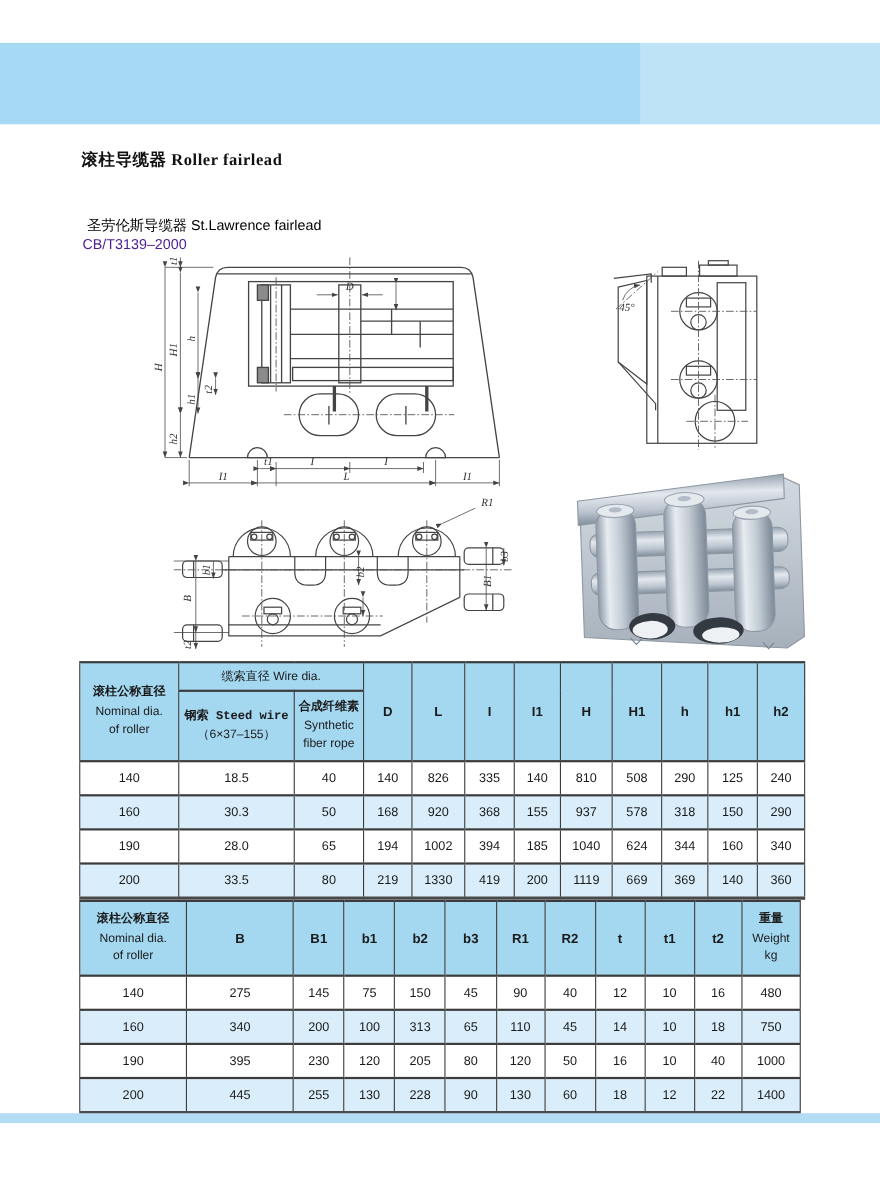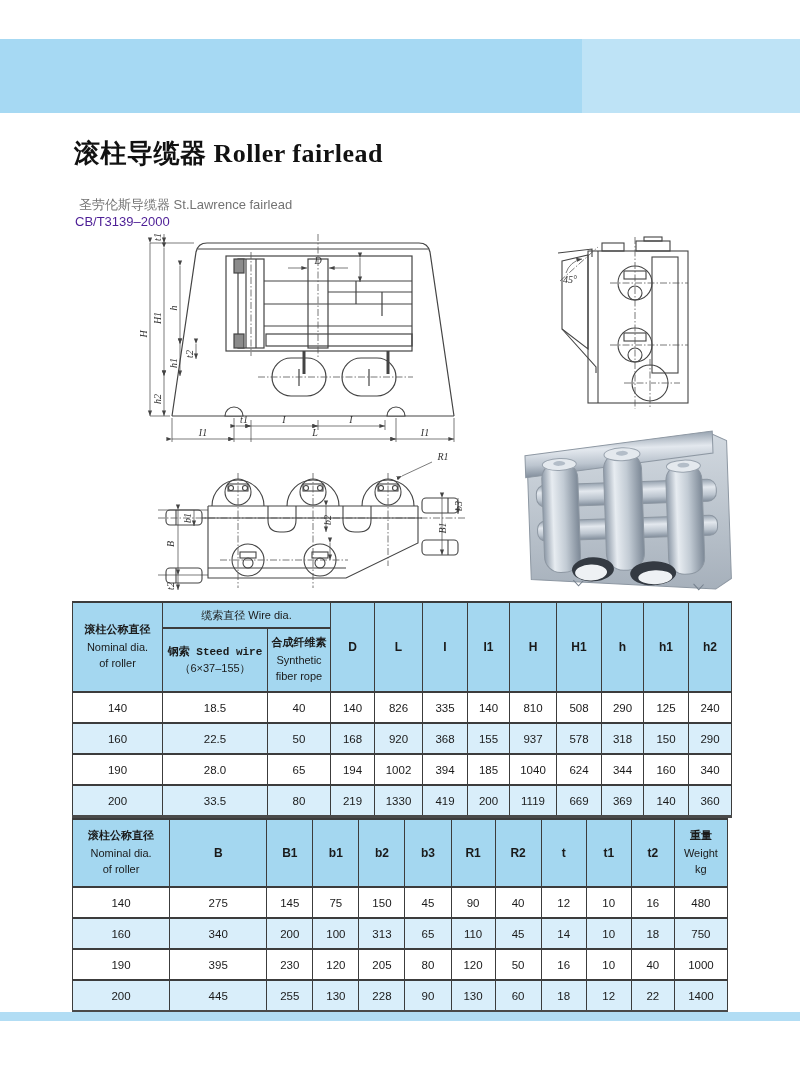--- a/index.html
+++ b/index.html
@@ -4,22 +4,22 @@
 <style>
   html,body { margin:0; padding:0; background:#ffffff; }
   .page { position:relative; width:800px; height:1083px; background:#ffffff;
           font-family:"Liberation Sans", sans-serif; overflow:hidden; }
 
   .band-top { position:absolute; left:0; top:39px; width:800px; height:74px; background:#a6d9f3; }
   .band-top-light { position:absolute; left:582px; top:39px; width:218px; height:74px; background:rgba(255,255,255,0.28); }
   .band-bottom { position:absolute; left:0; top:1012px; width:800px; height:9px; background:#b2ddf4; }
 
   .title { position:absolute; left:74px; top:136px; font-family:"Liberation Serif", serif;
-           font-weight:bold; font-size:26px; color:#111; letter-spacing:0.5px; }
-  .subtitle { position:absolute; left:79px; top:196px; font-size:13px; color:#737373; }
+           font-weight:bold; font-size:15px; color:#111; letter-spacing:0.5px; }
+  .subtitle { position:absolute; left:79px; top:196px; font-size:13px; color:#000000; }
   .standard { position:absolute; left:75px; top:214px; font-size:13px; color:#4c1d95; }
 
   .drw { position:absolute; }
   .dimtext text { font-family:"Liberation Serif", serif; font-style:italic; font-size:10px;
                   fill:#333; text-anchor:middle; }
 
   table.tbl { position:absolute; left:72px; width:656px; border-collapse:collapse;
               table-layout:fixed; background:#fff; border-bottom:3px solid #4a4a4a; }
   .tbl1 { top:601px; }
   .tbl2 { top:818px; }
@@ -327,21 +327,21 @@
           <td>335</td>
           <td>140</td>
           <td>810</td>
           <td>508</td>
           <td>290</td>
           <td>125</td>
           <td>240</td>
       </tr>
       <tr class="alt">
         <td>160</td>
-          <td>22.5</td>
+          <td>30.3</td>
           <td>50</td>
           <td>168</td>
           <td>920</td>
           <td>368</td>
           <td>155</td>
           <td>937</td>
           <td>578</td>
           <td>318</td>
           <td>150</td>
           <td>290</td>

